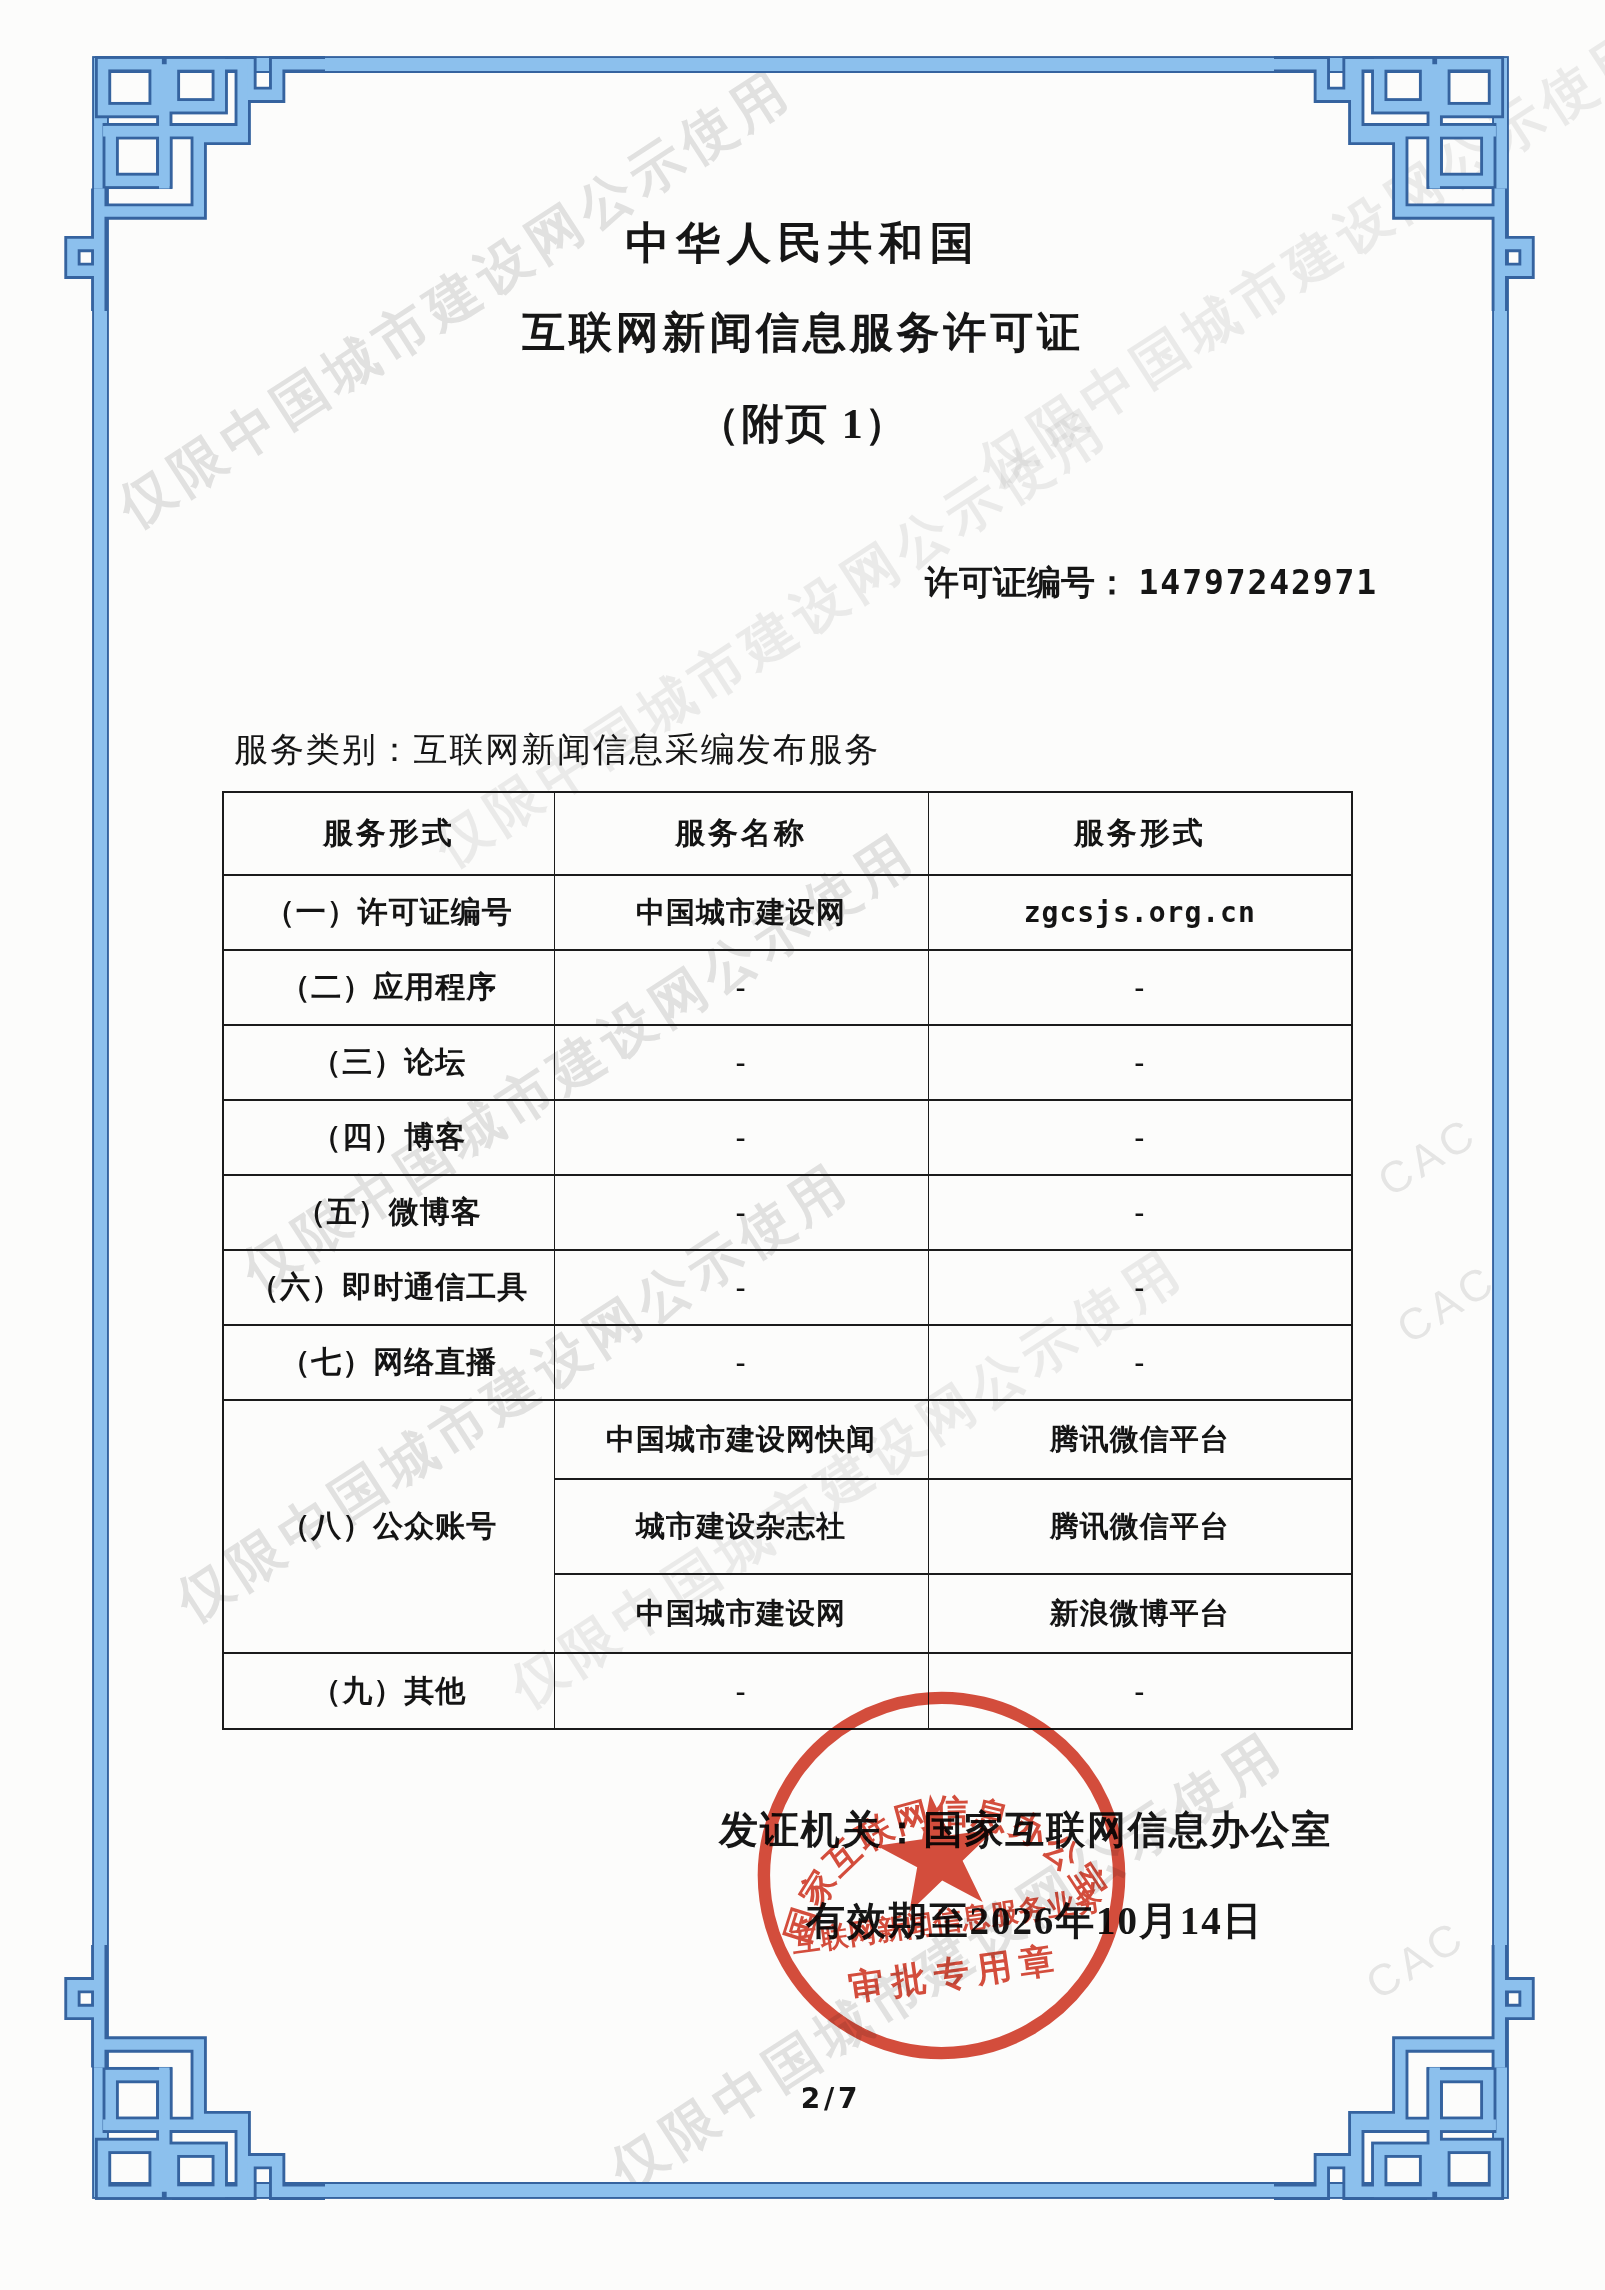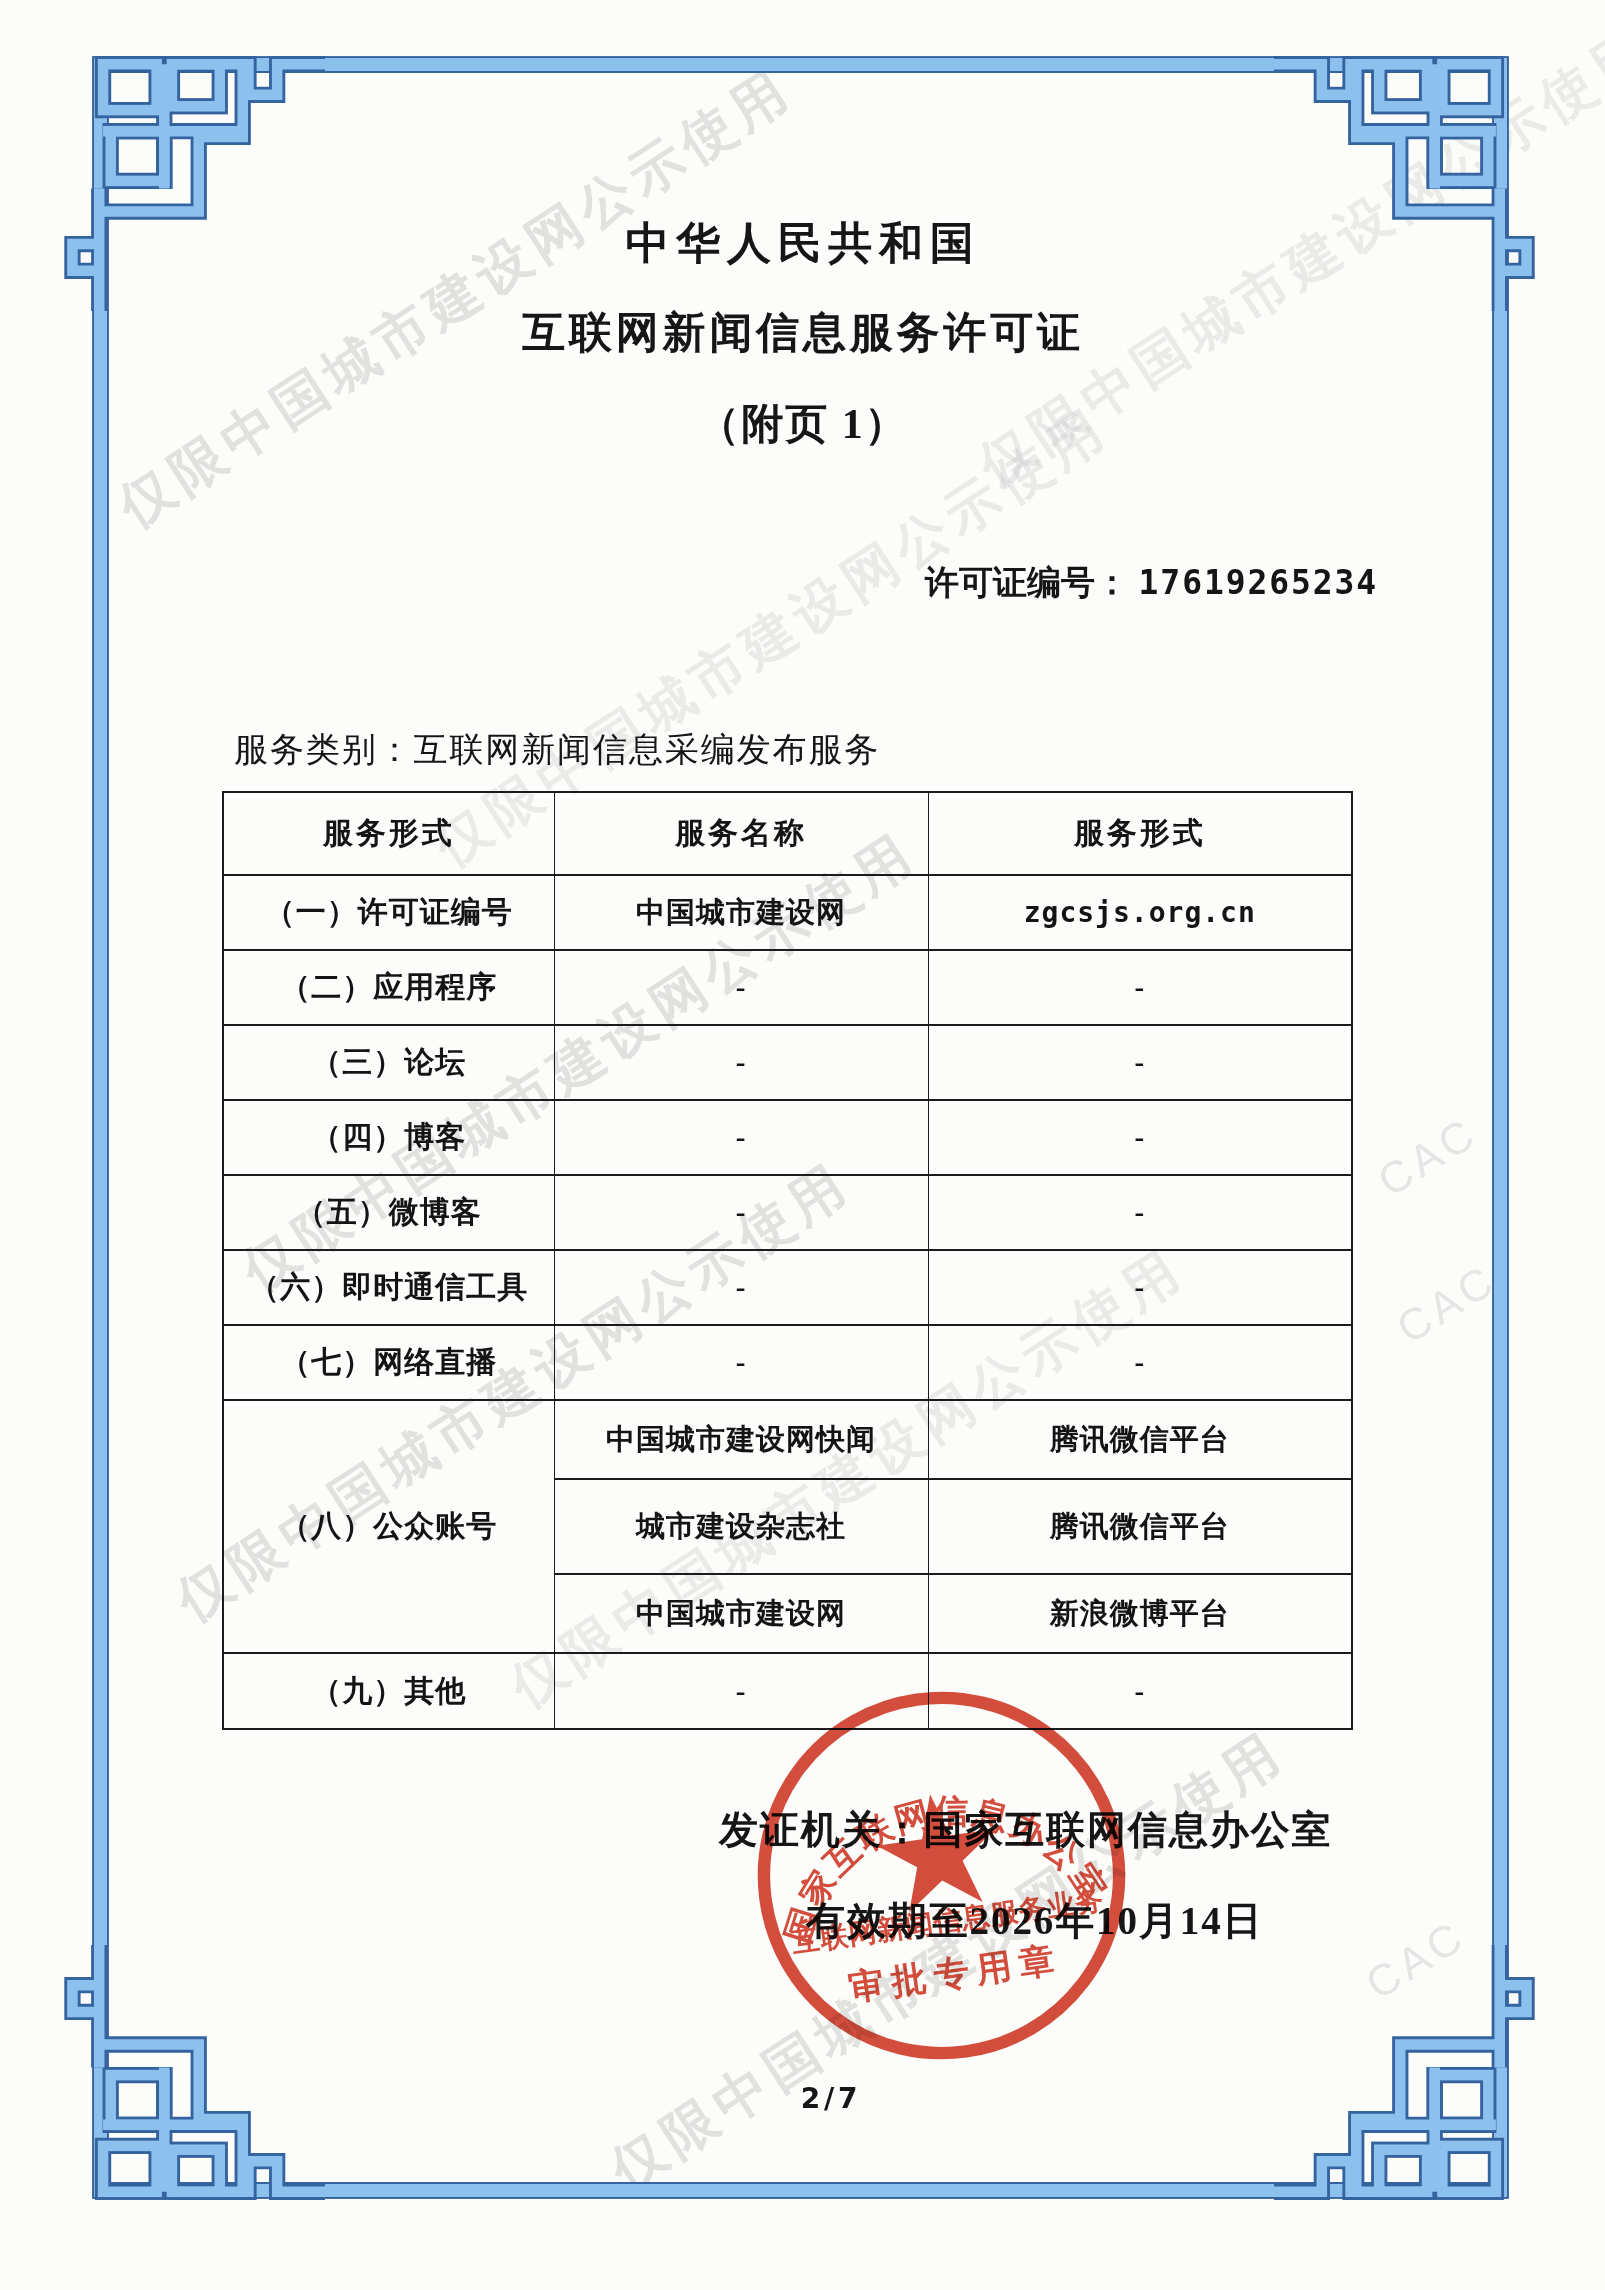--- a/index.html
+++ b/index.html
@@ -126,21 +126,21 @@
     <use href="#cmotif" stroke="#8cc0ed" stroke-width="11"></use>
   </svg>
 
   <div class="doc">
 
     <div class="centered title1">中华人民共和国</div>
     <div class="centered title2">互联网新闻信息服务许可证</div>
     <div class="centered subtitle">（附页 1）</div>
 
     <div class="license-line">
-      <span>许可证编号：</span><span class="license-num">17619265234</span>
+      <span>许可证编号：</span><span class="license-num">14797242971</span>
     </div>
 
     <div class="category-line">
       <span>服务类别：</span><span>互联网新闻信息采编发布服务</span>
     </div>
 
     <table class="svc">
       <colgroup>
         <col style="width:331px">
           <col style="width:374px">

